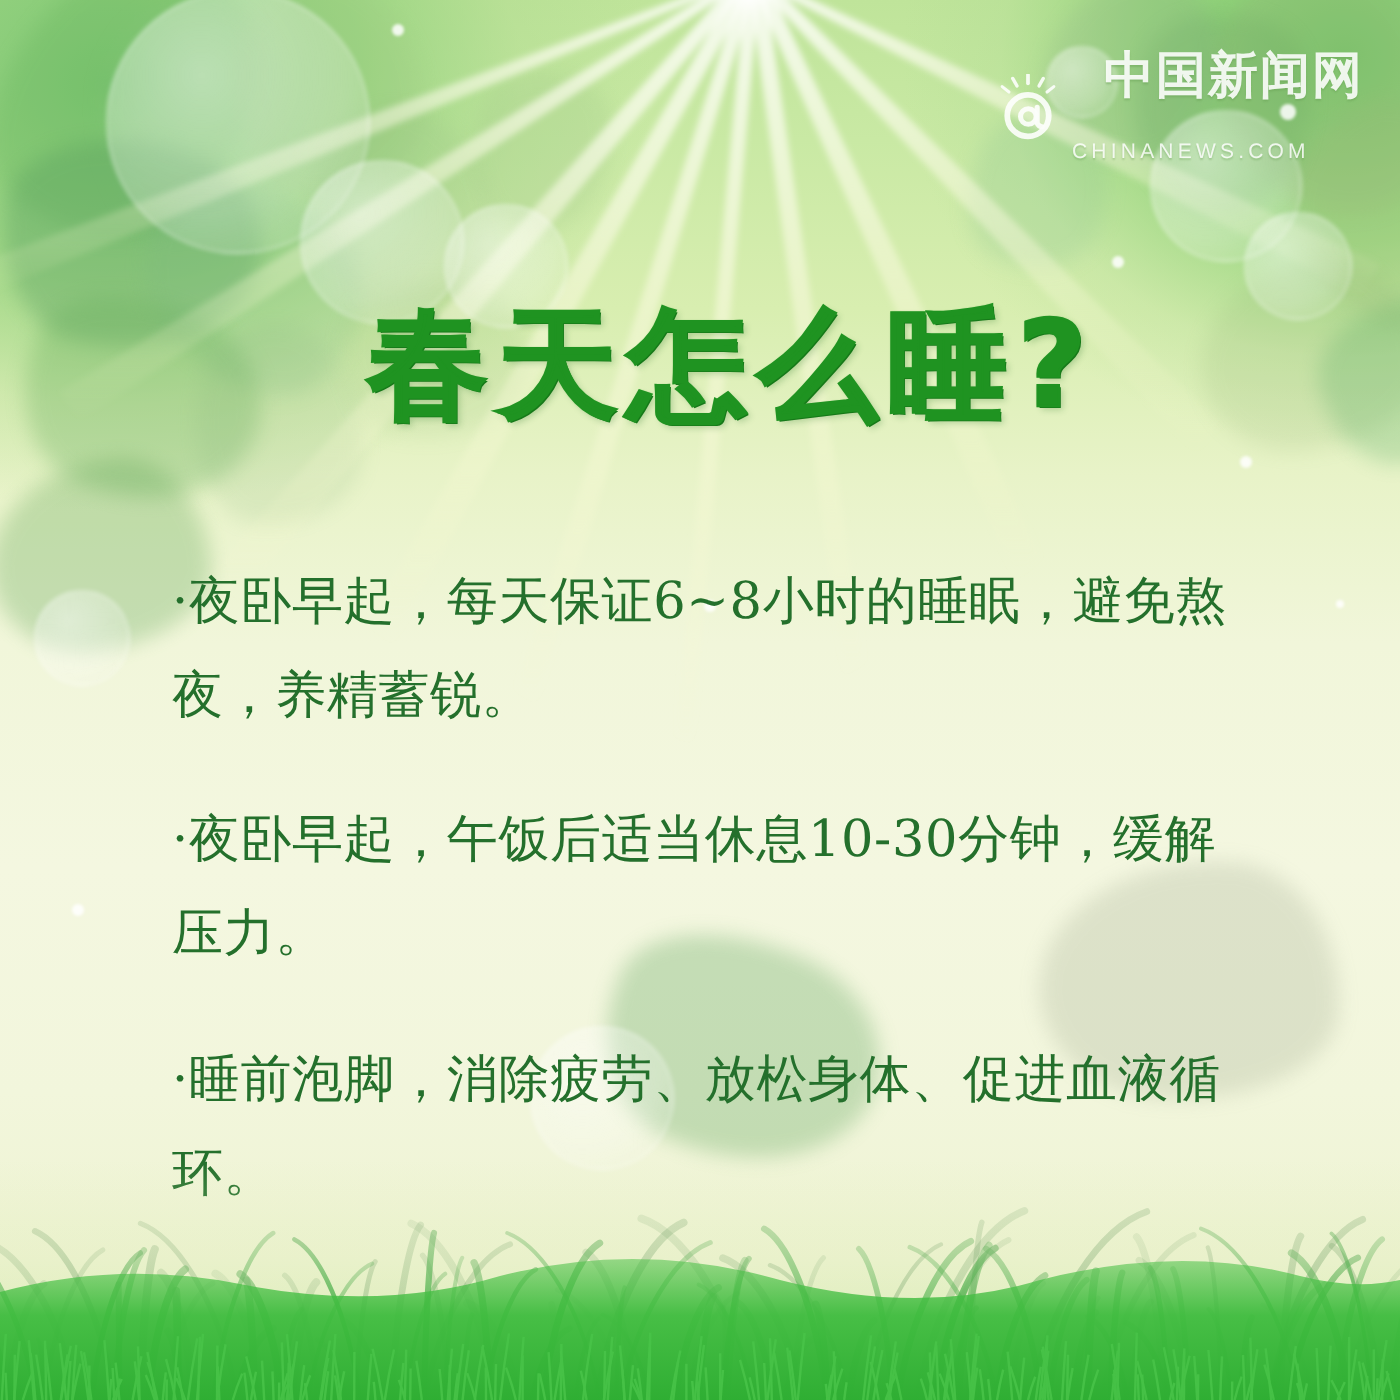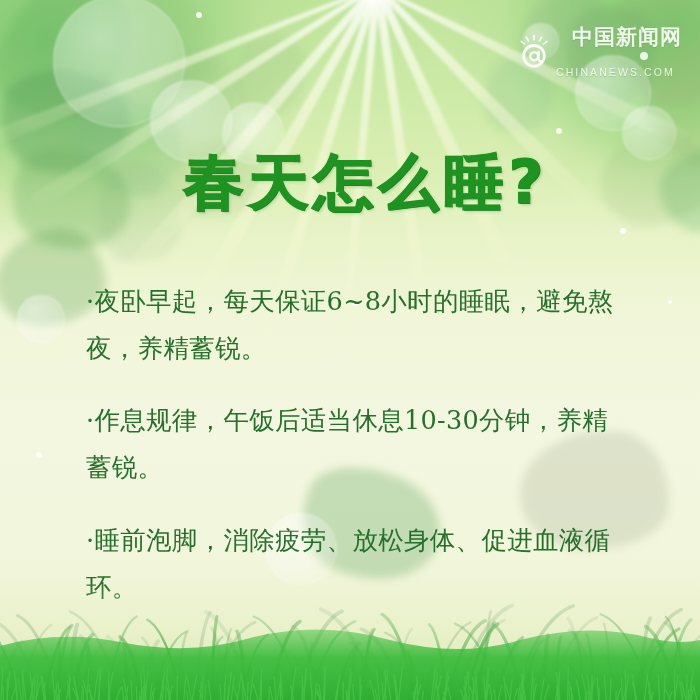--- a/index.html
+++ b/index.html
@@ -137,21 +137,21 @@
   }
   .logo-words {
     display: flex;
     flex-direction: column;
     align-items: flex-start;
     line-height: 1;
   }
   .logo-cn {
     font-family: "Liberation Sans", "DejaVu Sans", sans-serif;
     font-weight: bold;
-    font-size: 21px;
+    font-size: 25px;
     letter-spacing: 1px;
     color: rgba(255,255,255,0.93);
     text-shadow: 0 1px 1px rgba(110,165,90,0.55);
     padding-left: 16px;
   }
   .logo-en {
     font-family: "Liberation Sans", "DejaVu Sans", sans-serif;
     font-size: 10.5px;
     letter-spacing: 2.1px;
     color: rgba(255,255,255,0.88);
@@ -290,21 +290,21 @@
     <div class="logo-words">
       <span class="logo-cn">中国新闻网</span>
       <span class="logo-en">CHINANEWS.COM</span>
     </div>
   </div>
 
   <div id="title">春天怎么睡?</div>
 
   <div id="bullets">
     <p class="bullet">·夜卧早起，每天保证6~8小时的睡眠，避免熬夜，养精蓄锐。</p>
-    <p class="bullet">·作息规律，午饭后适当休息10-30分钟，养精蓄锐。</p>
+    <p class="bullet">·夜卧早起，午饭后适当休息10-30分钟，缓解压力。</p>
     <p class="bullet">·睡前泡脚，消除疲劳、放松身体、促进血液循环。</p>
   </div>
 
   <div class="grass-haze"></div>
   <svg class="grass-band" viewBox="0 0 700 150" preserveAspectRatio="none">
     <defs>
       <linearGradient id="bladeG" x1="0" y1="0" x2="0" y2="1">
         <stop offset="0%" stop-color="#74b86a" stop-opacity="0.55"></stop>
         <stop offset="45%" stop-color="#46b246" stop-opacity="0.9"></stop>
         <stop offset="100%" stop-color="#34a336" stop-opacity="1"></stop>

